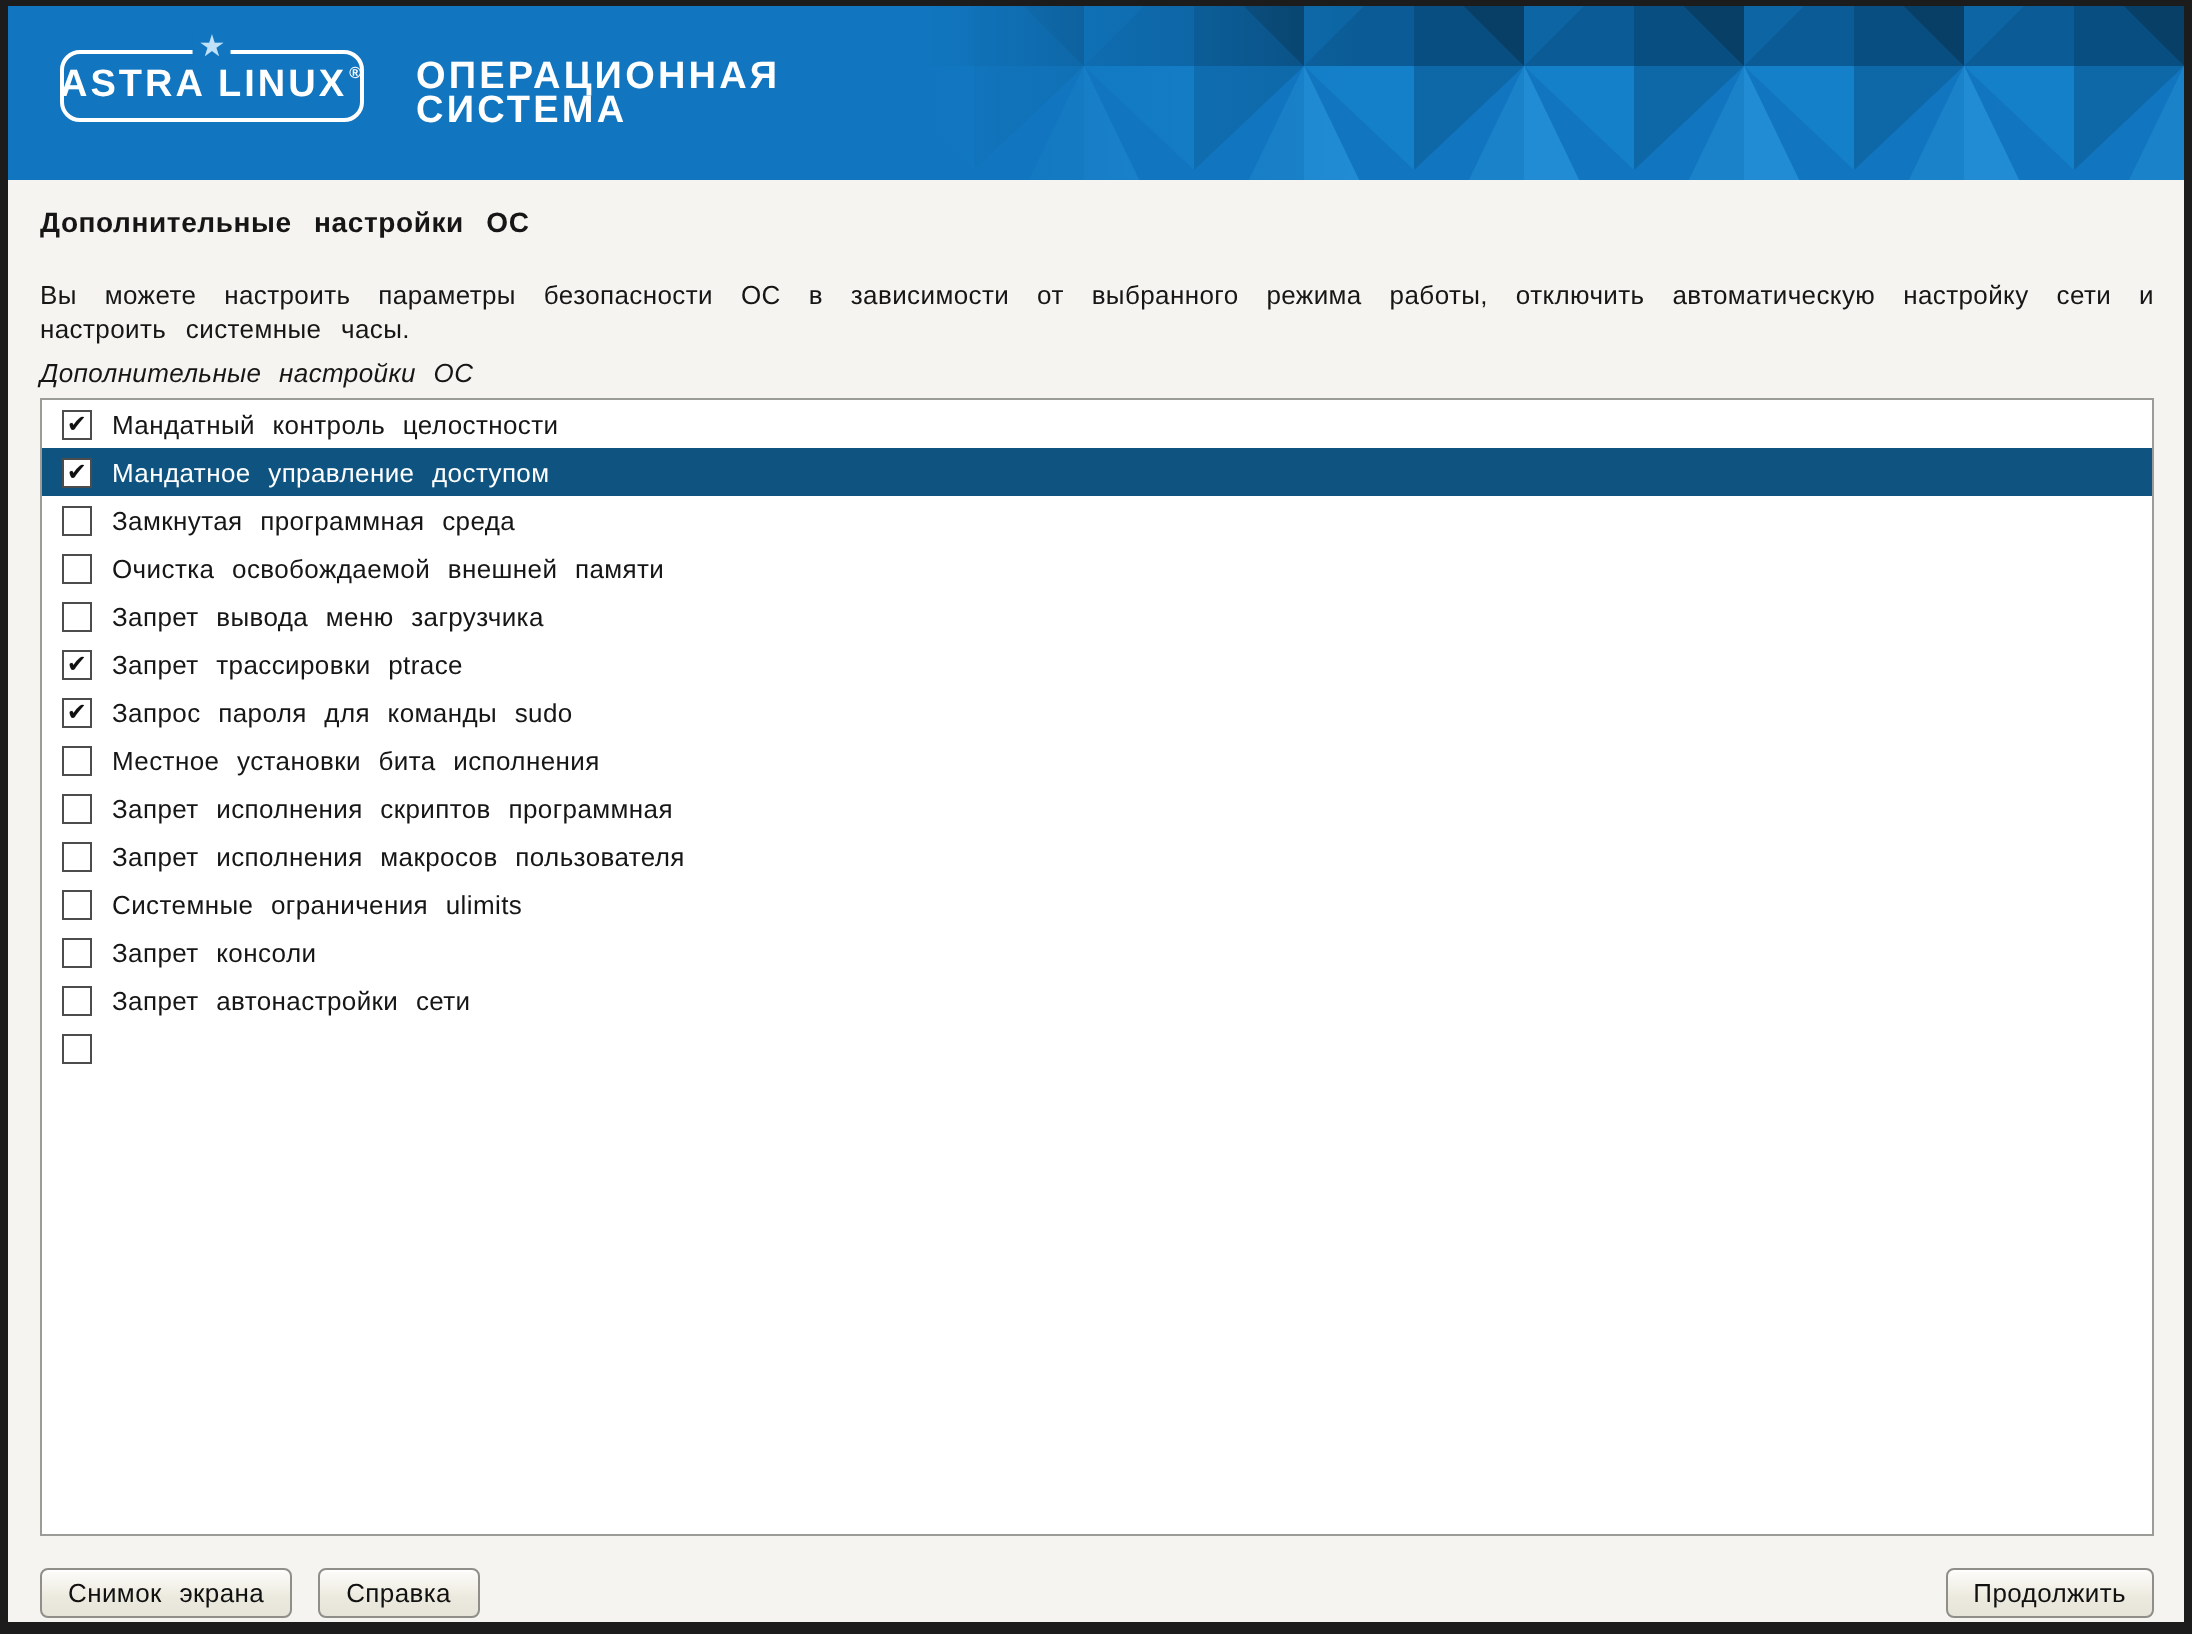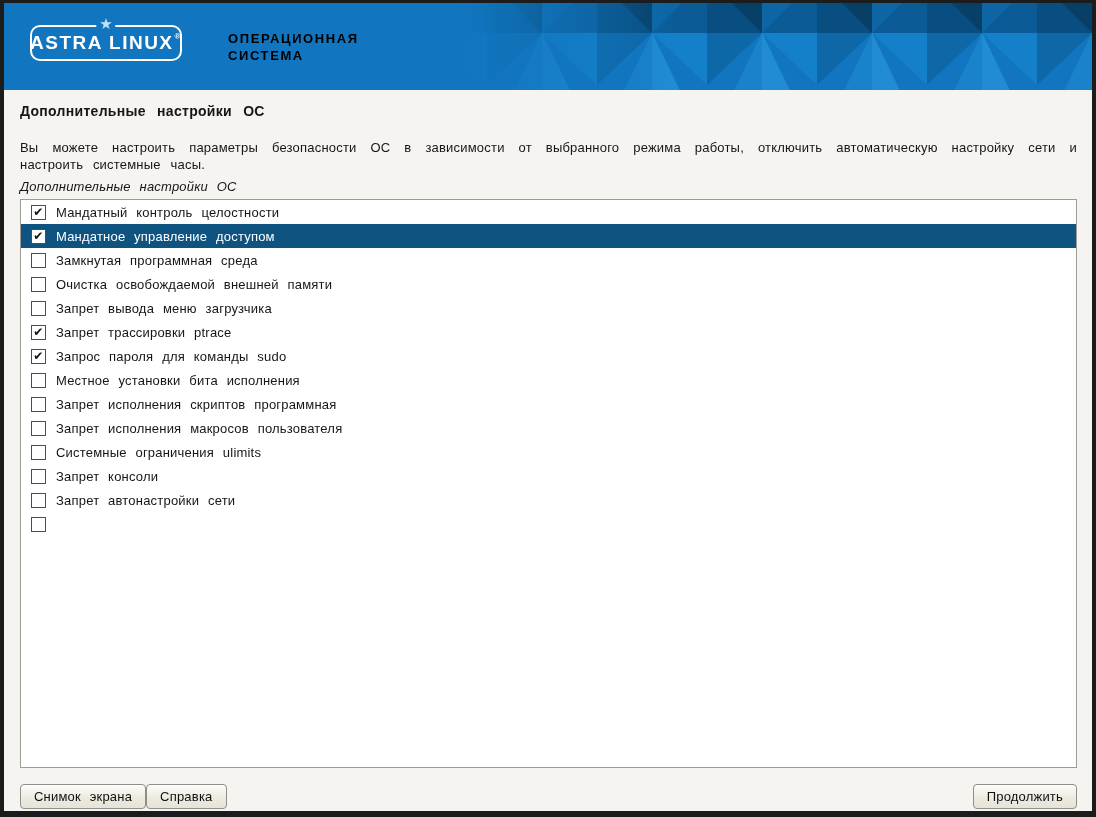--- a/index.html
+++ b/index.html
@@ -47,23 +47,23 @@
   }
   .logo-reg { font-size: 8px; vertical-align: top; margin-left: 1px; }
   .logo-star {
     position: absolute; top: -12px; left: 50%; transform: translateX(-50%);
     font-size: 15px; line-height: 18px;
     color: #bfe2fa;
     background: #1176bf;
     padding: 0 3px;
   }
   .subtitle {
-    position: absolute; left: 224px; top: 27px;
-    color: #000000;
-    font-size: 13px; font-weight: bold;
+    position: absolute; left: 204px; top: 27px;
+    color: #ffffff;
+    font-size: 19px; font-weight: bold;
     letter-spacing: 1.6px; line-height: 17px;
   }
   
   .content {
     flex: 1 1 auto;
     padding: 13px 15px 0 16px;
     display: flex; flex-direction: column;
     color: #161616;
   }
   .page-title {
@@ -105,20 +105,21 @@
     flex: 0 0 auto;
     font-size: 12px; line-height: 13px; text-align: center;
     color: #111111;
     font-family: "DejaVu Sans", sans-serif;
   }
   
   .footer {
     flex: 0 0 auto;
     display: flex; align-items: center;
     padding: 16px 0 0 0;
+    gap: 13px;
   }
   button {
     font-family: "Liberation Sans", "DejaVu Sans", sans-serif;
     font-size: 13px;
     word-spacing: 5px; letter-spacing: 0.2px;
     color: #111111;
     background: linear-gradient(#fdfcfa, #eceade 60%, #e6e3d8);
     border: 1px solid #8f8e88;
     border-radius: 4px;
     padding: 4px 13px;

